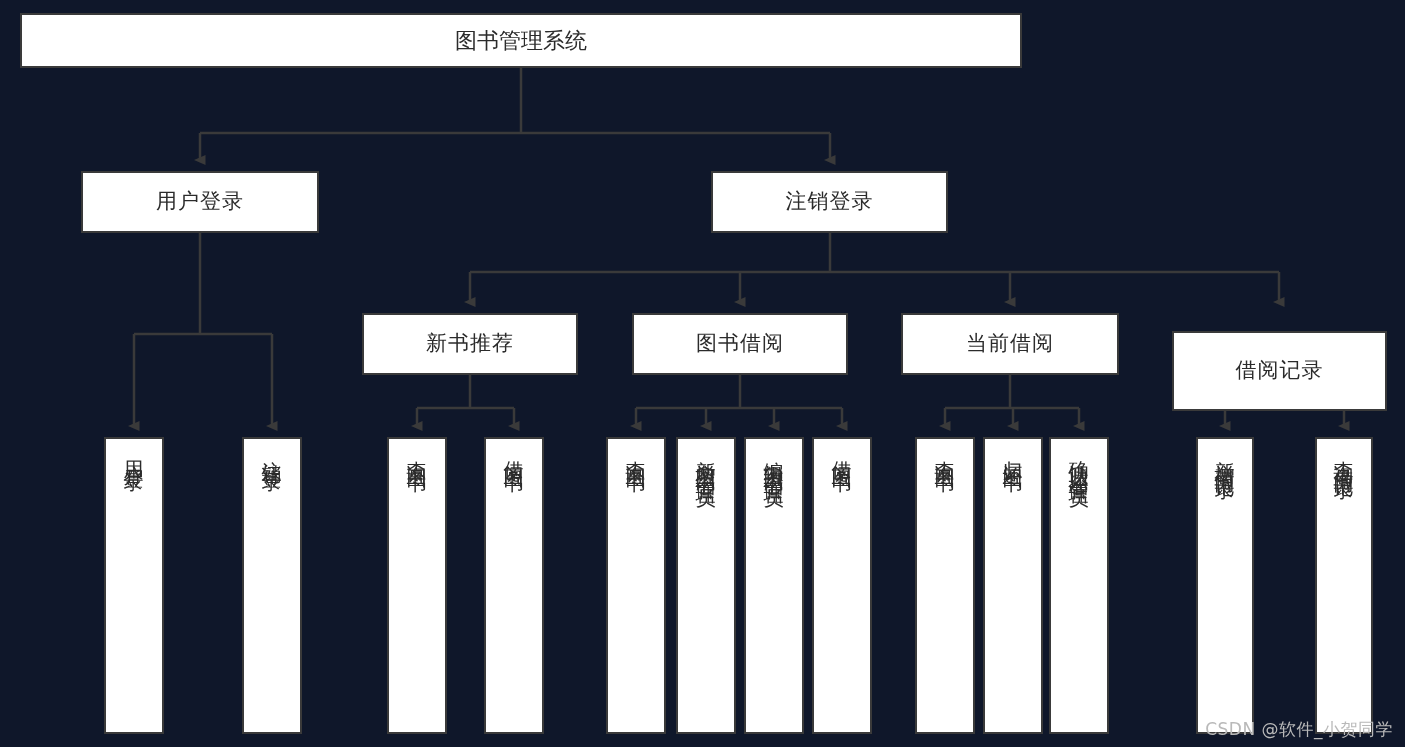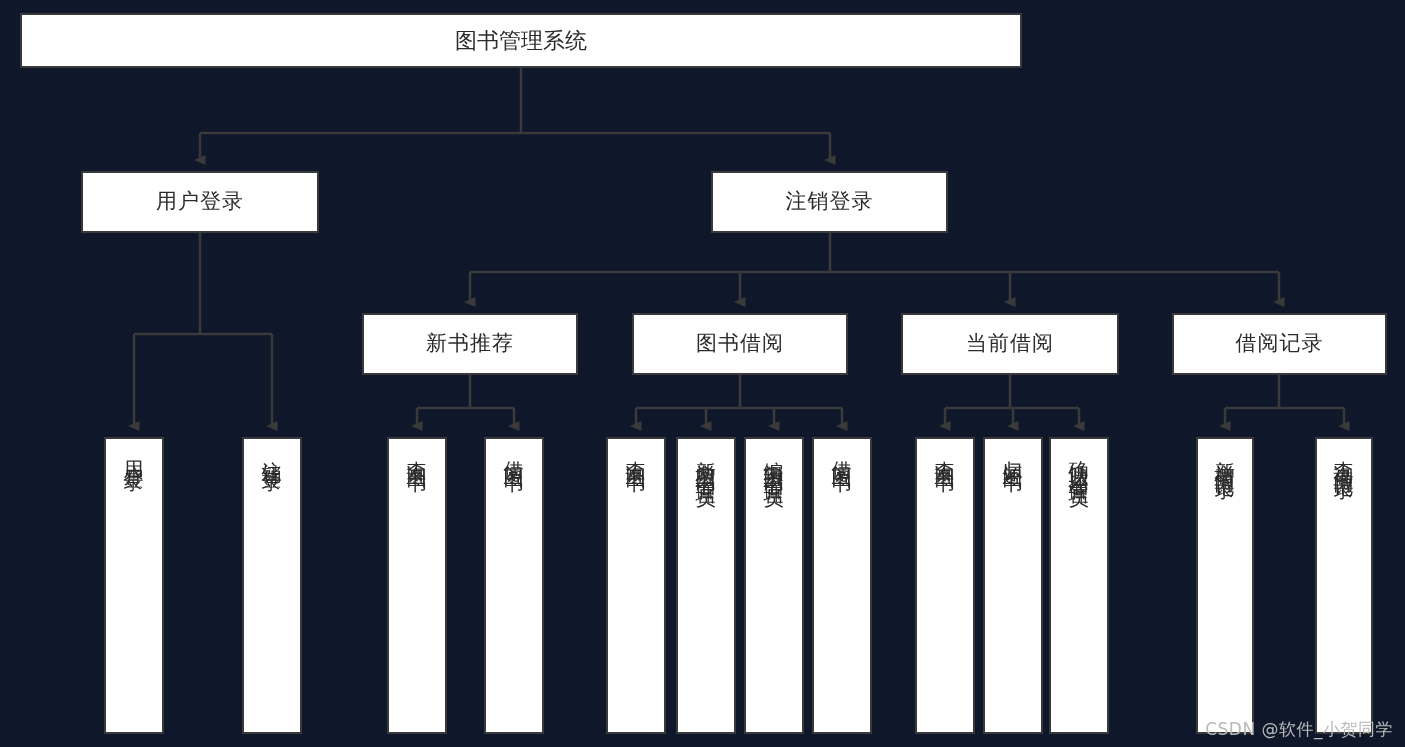--- a/index.html
+++ b/index.html
@@ -140,21 +140,21 @@
 
   <div class="node h" id="l2-0" style="left: 362px; top: 313px; width: 216px; height: 62px;">
     <span class="hlabel">新书推荐</span>
   </div>
   <div class="node h" id="l2-1" style="left: 632px; top: 313px; width: 216px; height: 62px;">
     <span class="hlabel">图书借阅</span>
   </div>
   <div class="node h" id="l2-2" style="left: 901px; top: 313px; width: 218px; height: 62px;">
     <span class="hlabel">当前借阅</span>
   </div>
-  <div class="node h" id="l2-3" style="left: 1172px; top: 313px; width: 215px; height: 62px;">
+  <div class="node h" id="l2-3" style="left: 1172px; top: 331px; width: 215px; height: 80px;">
     <span class="hlabel">借阅记录</span>
   </div>
 
   <div class="node leaf" id="lf-0" style="left: 104px; top: 437px; width: 60px; height: 297px;">
     <span class="vlabel">用户登录</span>
   </div>
   <div class="node leaf" id="lf-1" style="left: 242px; top: 437px; width: 60px; height: 297px;">
     <span class="vlabel">注销登录</span>
   </div>
   <div class="node leaf" id="lf-2" style="left: 387px; top: 437px; width: 60px; height: 297px;">

